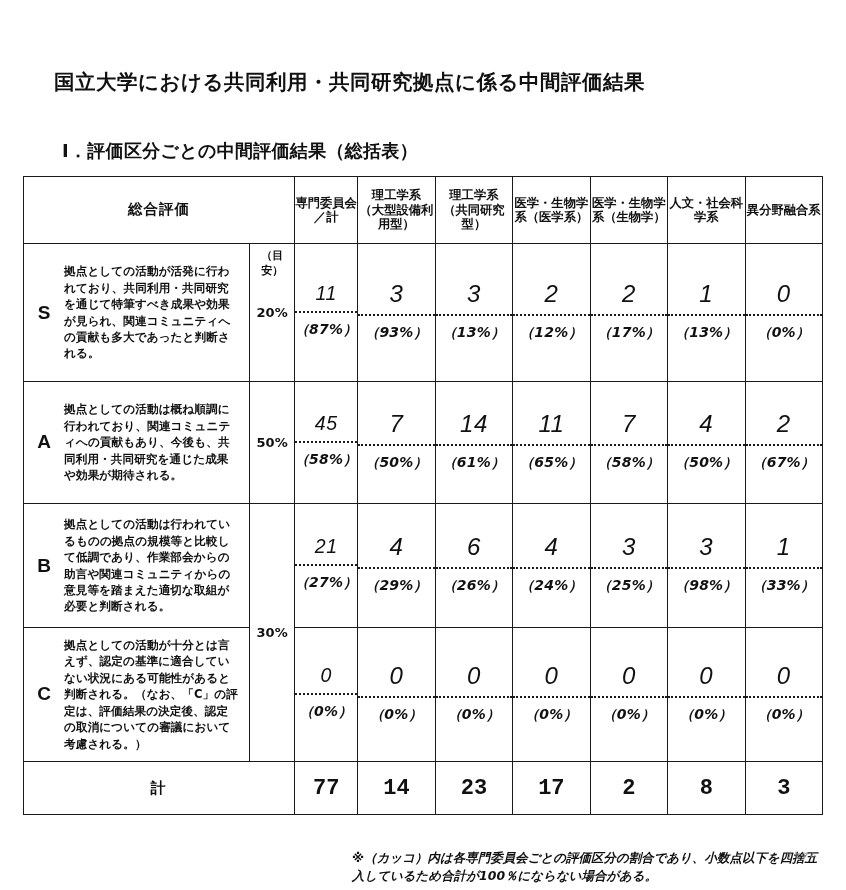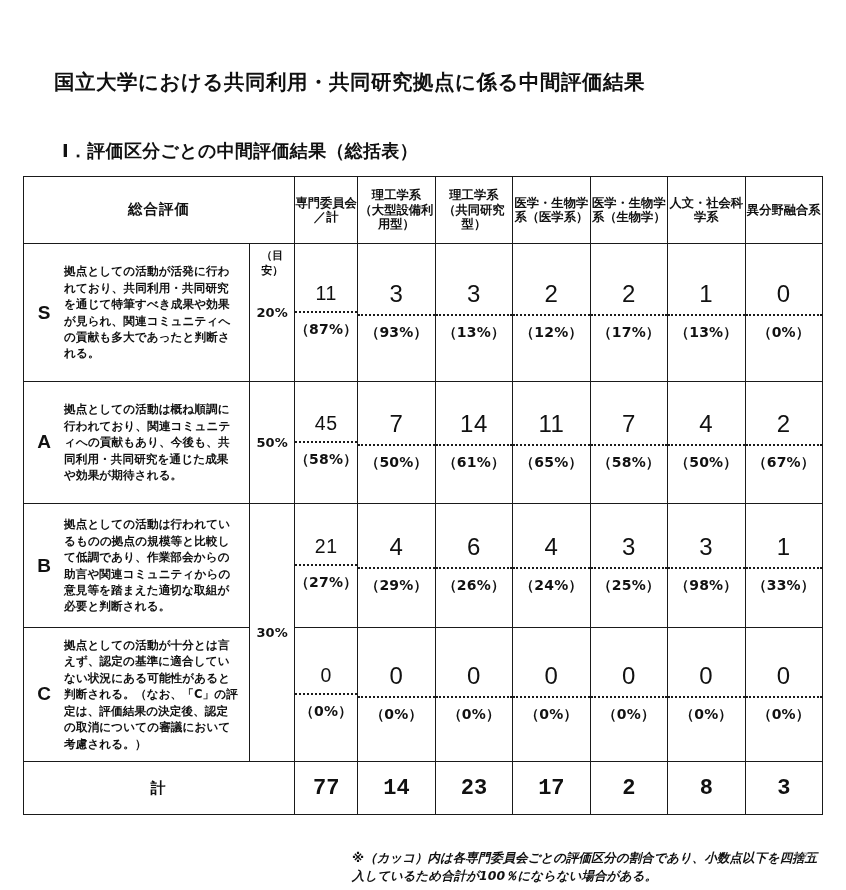--- a/index.html
+++ b/index.html
@@ -131,20 +131,21 @@
 
   
   .num-cell {
     padding: 0;
     text-align: center;
   }
   .num-stack {
     display: flex;
     flex-direction: column;
     height: 100%;
+    font-style: italic;
   }
   .num-count {
     flex: 1 1 auto;
     display: flex;
     align-items: center;
     justify-content: center;
     font-size: 24px;
     font-weight: 400;
     font-family: "Liberation Sans", sans-serif;
     letter-spacing: 0.5px;

